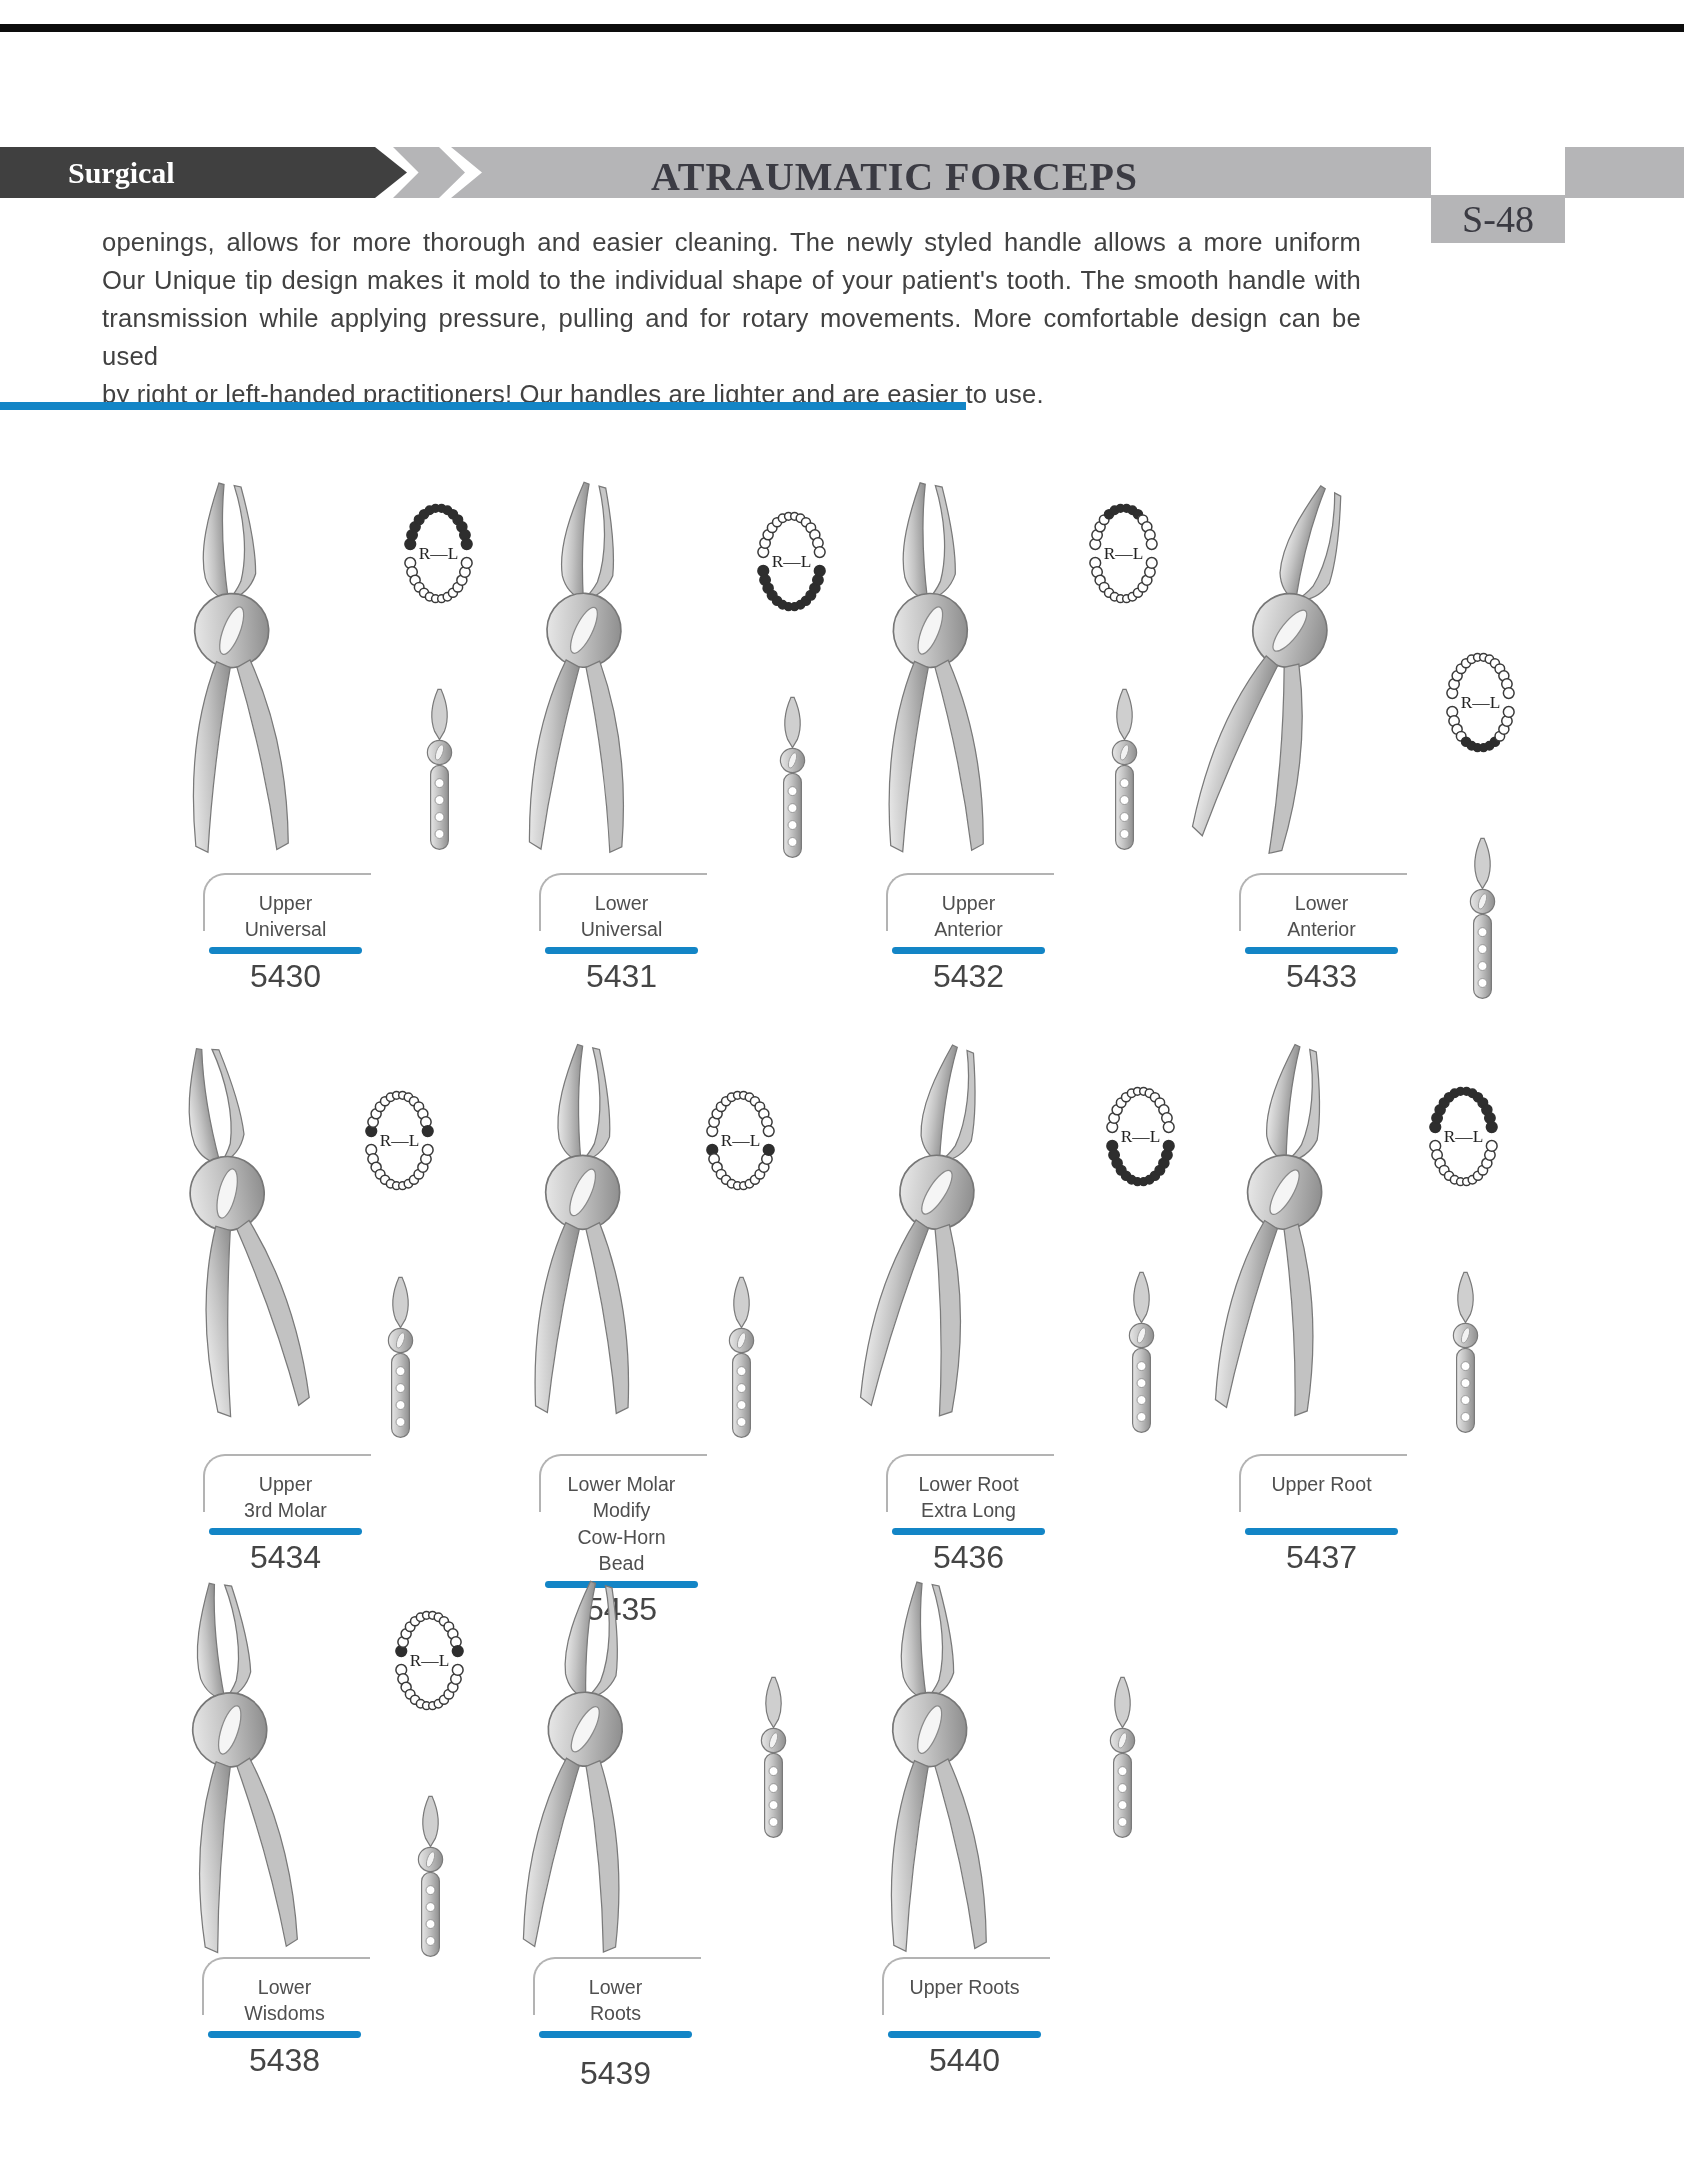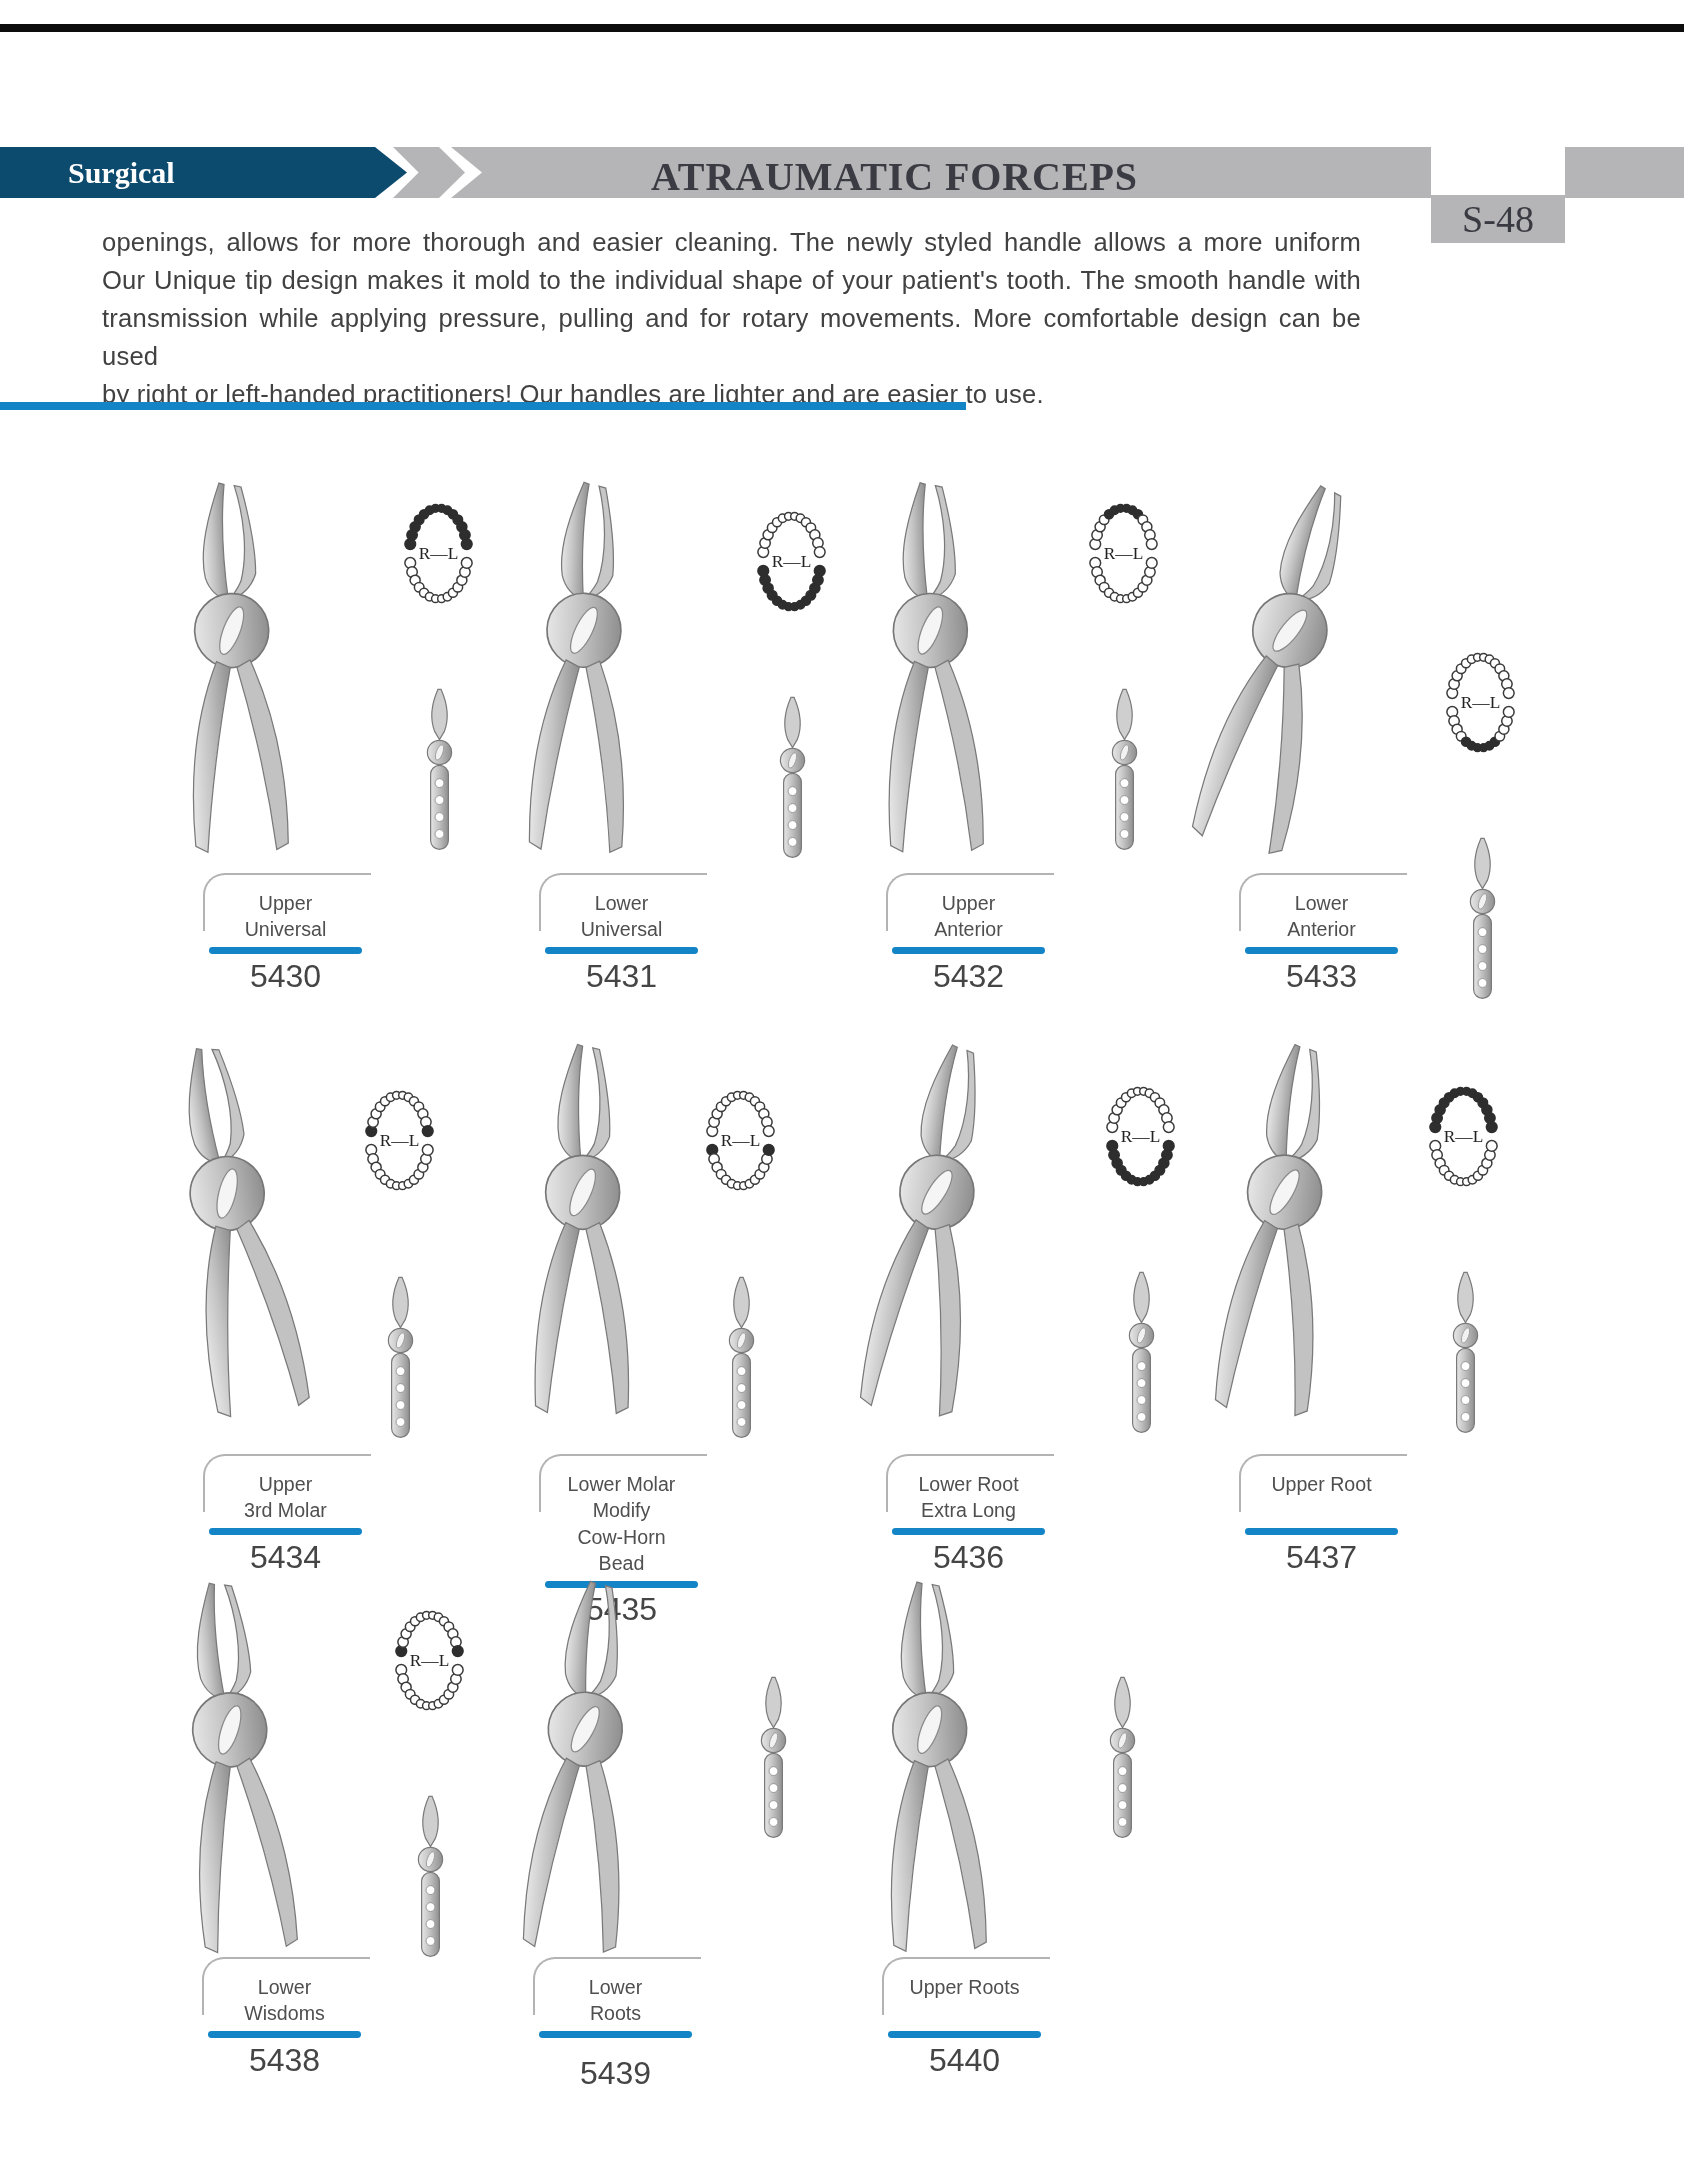--- a/index.html
+++ b/index.html
@@ -1,21 +1,21 @@
 <!DOCTYPE html>
 <html style="font-size:13.6px"><head>
 <meta charset="utf-8">
 <style>
   html,body{margin:0;padding:0;background:#ffffff;}
   .page{position:relative;width:1685px;height:2181px;background:#ffffff;overflow:hidden;
         font-family:"Liberation Sans",sans-serif;}
   .top-rule{position:absolute;left:0;top:24px;width:1685px;height:7.7px;background:#0d0d0d;}
 
   
-  .hdr-blue{position:absolute;left:0;top:147px;width:407px;height:51px;background:#0c4a6e;
+  .hdr-blue{position:absolute;left:0;top:147px;width:407px;height:51px;background:#404040;
             clip-path:polygon(0 0,375px 0,100% 50%,375px 100%,0 100%);
             display:flex;align-items:center;}
   .hdr-blue span{margin-left:68px;color:#ffffff;font-family:"Liberation Serif",serif;
                  font-weight:bold;font-size:30px;}
   .hdr-chev{position:absolute;left:393px;top:147px;width:72px;height:51px;background:#b5b5b7;
             clip-path:polygon(0 0,46px 0,100% 50%,46px 100%,0 100%,25.6px 50%);}
   .hdr-bar{position:absolute;left:451px;top:147px;width:980px;height:51px;background:#b5b5b7;
            clip-path:polygon(0 0,100% 0,100% 100%,0 100%,31px 50%);}
   .hdr-bar-right{position:absolute;left:1565px;top:147px;width:120px;height:51px;background:#b5b5b7;}
   .hdr-title-wrap{position:absolute;left:477px;top:147px;width:835px;height:59px;

